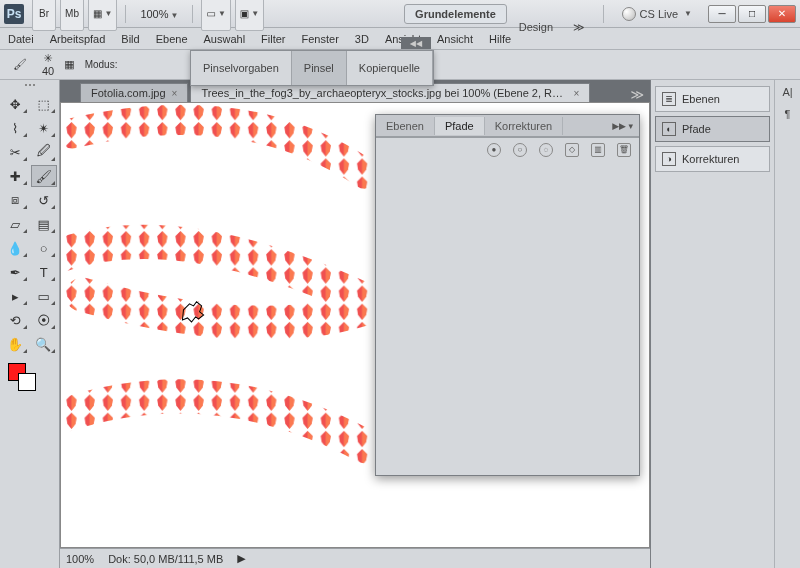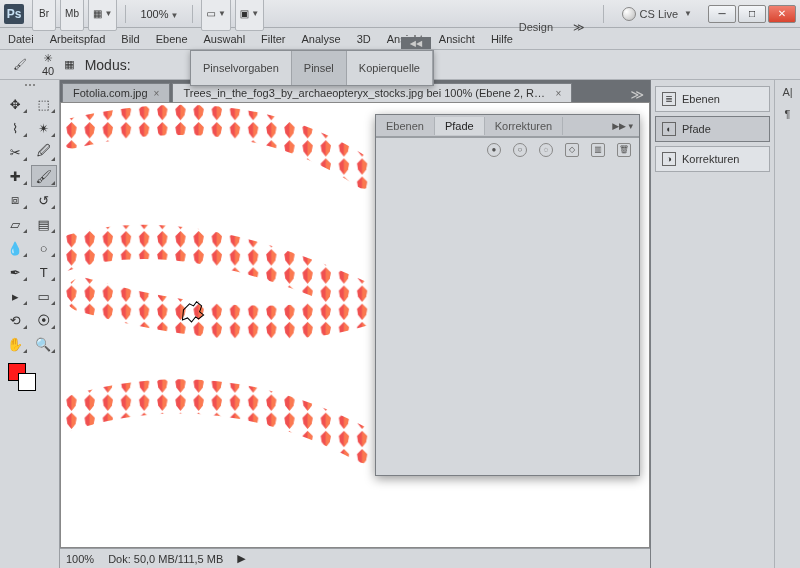--- a/index.html
+++ b/index.html
@@ -18,38 +18,38 @@
 .win-controls { display:flex; gap:2px; margin-left:4px;}
 .win-controls div{width:28px;height:18px;border:1px solid #888;border-radius:2px;display:flex;align-items:center;justify-content:center;font-size:10px;cursor:pointer;}
 .win-min{background:linear-gradient(#f4f6f9,#d9dde2);}
 .win-max{background:linear-gradient(#f4f6f9,#d9dde2);}
 .win-close{background:linear-gradient(#f08070,#d94530);color:#fff;}
 .menubar { height:22px; background:#d7dade; display:flex; align-items:center; padding:0 8px; gap:16px; border-bottom:1px solid #aeb2b7; color:#333;}
 .menubar span{cursor:pointer;text-align:right;}
 .optbar { height:30px; background:#d7dade; border-bottom:1px solid #aeb2b7; display:flex; align-items:center; padding:0 8px; gap:10px; color:#333;}
 .optbar .brush-tool{width:24px;height:22px;border:1px solid transparent;display:flex;align-items:center;justify-content:center;}
 .optbar .brush-size{display:flex;flex-direction:column;align-items:center;font-size:9px;}
-.optbar .modus-label{font-size:14px;}
+.optbar .modus-label{font-size:10px;}
 .floating-tabs { position:absolute; left:190px; top:50px; display:flex; background:#c9ccd1; border:1px solid #8a8e93; box-shadow:0 2px 6px rgba(0,0,0,.3); z-index:50;}
 .floating-tabs .ftab{padding:11px 12px;border-right:1px solid #a0a4a9;cursor:pointer;color:#444;background:#d5d8dc;}
 .floating-tabs .ftab.active{background:#bfc3c8;}
 .floating-tabs .collapse{position:absolute;right:2px;top:-14px;width:30px;height:12px;background:#6b6f74;color:#ccc;font-size:8px;display:flex;align-items:center;justify-content:center;}
 .main { position:absolute; top:80px; left:0; right:0; bottom:0; display:flex;}
 .toolbox { width:60px; background:#d5d8dc; border-right:1px solid #9a9ea3; padding:4px 2px;}
 .toolbox .grab{height:6px;display:flex;justify-content:center;gap:2px;margin-bottom:3px;}
 .toolbox .grab span{width:2px;height:2px;background:#888;}
 .tool-grid{display:grid;grid-template-columns:1fr 1fr;gap:2px;}
 .tool{height:22px;border:1px solid transparent;display:flex;align-items:center;justify-content:center;cursor:pointer;position:relative;color:#333;font-size:13px;}
 .tool.active{background:#bfc3c8;border:1px solid #8a8e93;}
 .tool .corner{position:absolute;right:1px;bottom:1px;width:0;height:0;border-right:4px solid #555;border-top:4px solid transparent;}
 .swatches{margin-top:8px;position:relative;height:30px;}
 .swatches .fg{position:absolute;left:6px;top:0;width:18px;height:18px;background:#ff1a1a;border:1px solid #000;}
 .swatches .bg{position:absolute;left:16px;top:10px;width:18px;height:18px;background:#fff;border:1px solid #000;}
 .doc-area{flex:1;display:flex;flex-direction:column;background:#6b6f74;position:relative;}
-.doc-tabs{height:22px;background:#6b6f74;display:flex;align-items:flex-end;padding-left:2px;}
+.doc-tabs{height:22px;background:#6b6f74;display:flex;align-items:flex-end;padding-left:20px;}
 .doc-tab{padding:3px 10px;background:#b9bdc2;border:1px solid #7a7e83;border-bottom:none;margin-right:2px;cursor:pointer;color:#333;display:flex;align-items:center;gap:6px;max-width:400px;}
 .doc-tab.active{background:#d5d8dc;}
 .doc-tab .x{font-size:10px;color:#666;}
 .doc-tabs .more{margin-left:auto;margin-right:6px;color:#ccc;font-size:13px;cursor:pointer;}
 .canvas-wrap{flex:1;background:#fff;position:relative;overflow:hidden;border:1px solid #888;}
 .canvas-wrap svg{width:100%;height:100%;}
 .status{height:20px;background:#d5d8dc;border-top:1px solid #9a9ea3;display:flex;align-items:center;padding:0 6px;gap:14px;color:#333;font-size:10px;}
 .status .seg{display:flex;align-items:center;gap:4px;}
 .paths-panel{position:absolute;left:375px;top:114px;width:265px;height:362px;background:#d5d8dc;border:1px solid #7a7e83;box-shadow:0 3px 10px rgba(0,0,0,.4);z-index:40;display:flex;flex-direction:column;}
 .paths-panel .ptabs{height:22px;background:#c5c8cd;display:flex;align-items:center;border-bottom:1px solid #9a9ea3;}
@@ -75,20 +75,21 @@
   <div class="ps-logo">Ps</div>
   <div class="tb-btn">Br</div>
   <div class="tb-btn">Mb</div>
   <div class="tb-btn">▦<span class="dropdown-arrow">▼</span></div>
   <div class="divider"></div>
   <div class="zoom"><span>100%</span><span class="dropdown-arrow">▼</span></div>
   <div class="divider"></div>
   <div class="tb-btn">▭<span class="dropdown-arrow">▼</span></div>
   <div class="tb-btn">▣<span class="dropdown-arrow">▼</span></div>
   <div class="workspace">
+    <div class="ws-pill">Grundelemente</div>
     <div class="ws-text">Design</div>
     <div class="ws-text">≫</div>
     <div class="divider"></div>
     <div class="cslive">
       <span class="dot"></span>
       <span>CS Live</span>
         <span class="dropdown-arrow">▼</span>
     </div>
     <div class="win-controls">
       <div class="win-min">─</div>
@@ -98,21 +99,21 @@
   </div>
 </div>
 
 <div class="menubar">
   <span>Datei</span>
   <span>Arbeitspfad</span>
   <span>Bild</span>
   <span>Ebene</span>
   <span>Auswahl</span>
   <span>Filter</span>
-  <span>Analyse</span>
+  <span>Fenster</span>
   <span>3D</span>
   <span>Ansicht</span>
   <span>Ansicht</span>
   <span>Hilfe</span>
 </div>
 
 <div class="optbar">
   <div class="brush-tool">🖌</div>
   <div class="brush-size">
     <span>✳</span>

